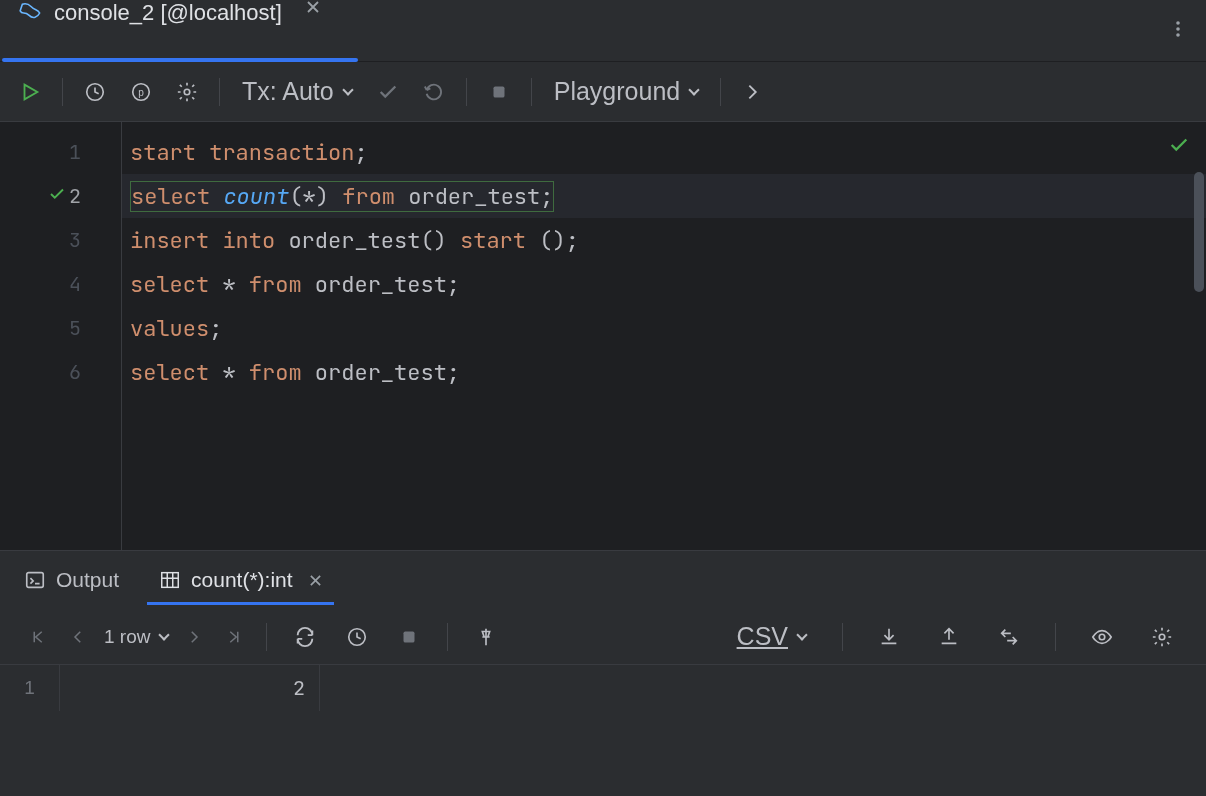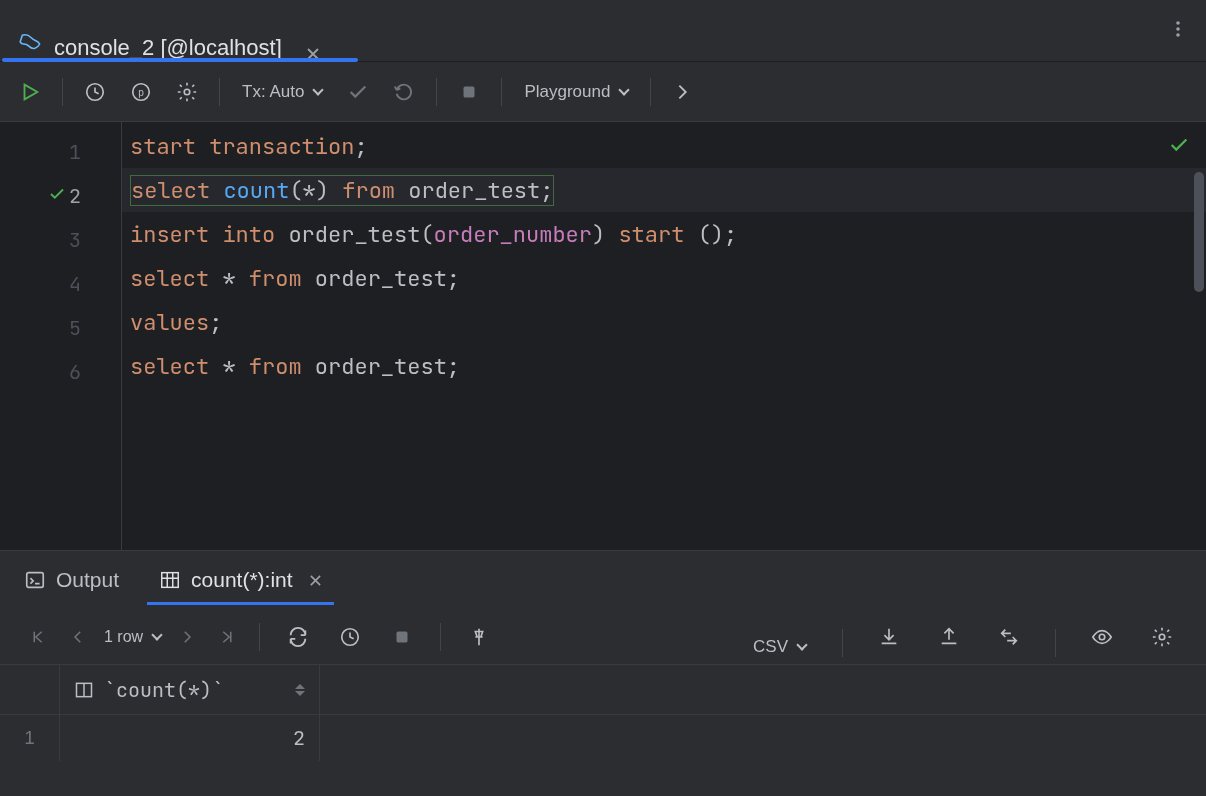--- a/index.html
+++ b/index.html
@@ -16,21 +16,21 @@
     .tab-bar {
       display: flex;
       align-items: center;
       height: 62px;
       background: #2b2d30;
       border-bottom: 1px solid #1e1f22;
       position: relative;
     }
     .tab {
       display: flex;
-      align-items: flex-end;
+      align-items: flex-start;
       gap: 10px;
       padding: 0 18px;
       height: 100%;
       position: relative;
     }
     .tab-active-indicator {
       position: absolute;
       bottom: -1px;
       left: 2px;
       right: -20px;
@@ -73,21 +73,21 @@
       cursor: pointer;
       border-radius: 4px;
     }
     .tb-btn svg { width: 22px; height: 22px; }
     .tb-sep { width: 1px; height: 28px; background: #43454a; margin: 0 6px; }
     .tb-label {
       display: flex;
       align-items: center;
       gap: 6px;
       color: #bcbec4;
-      font-size: 17px;
+      font-size: 25px;
       padding: 0 10px;
       cursor: pointer;
     }
     .chevron-down {
       border: solid #bcbec4;
       border-width: 0 2px 2px 0;
       display: inline-block;
       padding: 3px;
       transform: rotate(45deg);
       margin-left: 4px;
@@ -121,39 +121,39 @@
     .gutter-line.active-gutter {
       color: #a0a3a8;
     }
     .gutter-check {
       position: absolute;
       left: 48px;
       color: #4caf50;
     }
     .code-area {
       flex: 1;
-      padding-top: 2px;
+      padding-top: 8px;
       position: relative;
     }
     .code-line {
       height: 44px;
       display: flex;
       align-items: center;
       padding-left: 8px;
       white-space: pre;
     }
     .code-line.active-line {
       background: #26282e;
     }
     .sel-box {
       border: 1px solid #3f6b3f;
       padding: 0;
     }
     .kw { color: #cf8e6d; }
-    .fn { color: #56a8f5; }
+    .fn { color: #56a8f5; font-style: italic; }
     .ident { color: #c77dbb; }
     .plain { color: #bcbec4; }
     .status-check {
       position: absolute;
       top: 12px;
       right: 16px;
       color: #4caf50;
     }
     .results-panel {
       height: 246px;
@@ -207,24 +207,24 @@
       align-items: center;
       justify-content: center;
       width: 28px;
       cursor: pointer;
     }
     .row-count {
       display: flex;
       align-items: center;
       gap: 6px;
       color: #bcbec4;
-      font-size: 16px;
+      font-size: 19px;
       cursor: pointer;
     }
-    .res-right { margin-left: auto; display: flex; align-items: flex-end; gap: 20px; }
+    .res-right { margin-left: auto; display: flex; align-items: center; gap: 20px; text-decoration: underline; }
     .grid {
       display: flex;
       flex-direction: column;
     }
     .grid-header {
       display: flex;
       height: 50px;
       border-bottom: 1px solid #393b40;
     }
     .grid-corner {
@@ -382,21 +382,21 @@
             <path d="M4 12 L9 17 L20 6"></path>
           </svg></span></div>
       <div class="gutter-line">3</div>
       <div class="gutter-line">4</div>
       <div class="gutter-line">5</div>
       <div class="gutter-line">6</div>
     </div>
   <div class="code-area" id="code-area">
     <div class="code-line"><span class="kw">start transaction</span><span class="plain">;</span></div>
       <div class="code-line active-line"><span class="sel-box"><span class="kw">select</span><span class="plain"> </span><span class="fn">count</span><span class="plain">(*) </span><span class="kw">from</span><span class="plain"> order_test;</span></span></div>
-      <div class="code-line"><span class="kw">insert into</span><span class="plain"> order_test(</span><span class="ident">order_number</span><span class="plain">) </span><span class="kw">start</span><span class="plain"> ();</span></div>
+      <div class="code-line"><span class="kw">insert into</span><span class="plain"> order_test(</span><span class="plain">) </span><span class="kw">start</span><span class="plain"> ();</span></div>
       <div class="code-line"><span class="kw">select</span><span class="plain"> * </span><span class="kw">from</span><span class="plain"> order_test;</span></div>
       <div class="code-line"><span class="kw">values</span><span class="plain">;</span></div>
       <div class="code-line"><span class="kw">select</span><span class="plain"> * </span><span class="kw">from</span><span class="plain"> order_test;</span></div>
       <div class="status-check">
       <svg width="22" height="22" viewBox="0 0 24 24" fill="none" stroke="#4caf50" stroke-width="2.5">
           <path d="M4 12 L9 17 L20 6"></path>
         </svg>
     </div>
     <div class="scrollbar"></div>
   </div>
@@ -502,34 +502,20 @@
         </div>
       <div class="tb-btn">
           <svg viewBox="0 0 24 24" fill="none" stroke="#bcbec4" stroke-width="1.8">
             <circle cx="12" cy="12" r="3"></circle>
             <path d="M12 2 L12 5 M12 19 L12 22 M4.2 4.2 L6.3 6.3 M17.7 17.7 L19.8 19.8 M2 12 L5 12 M19 12 L22 12 M4.2 19.8 L6.3 17.7 M17.7 6.3 L19.8 4.2"></path>
           </svg>
         </div>
     </div>
   </div>
   <div class="grid">
-    <div class="grid-header">
-      <div class="grid-corner"></div>
-      <div class="grid-col-header">
-        <svg width="20" height="20" viewBox="0 0 24 24" fill="none" stroke="#bcbec4" stroke-width="1.8">
-            <rect x="3" y="4" width="18" height="16"></rect>
-            <path d="M12 4 L12 20"></path>
-          </svg>
-        <span>`count(*)`</span>
-        <span class="sort-icon">
-            <span class="sort-up"></span>
-            <span class="sort-down"></span>
-          </span>
-      </div>
-    </div>
     <div id="grid-rows">
         <div class="grid-row">
           <div class="grid-row-num">1</div>
           <div class="grid-cell">2</div>
         </div>
       </div>
   </div>
 </div>
 
 </body></html>

